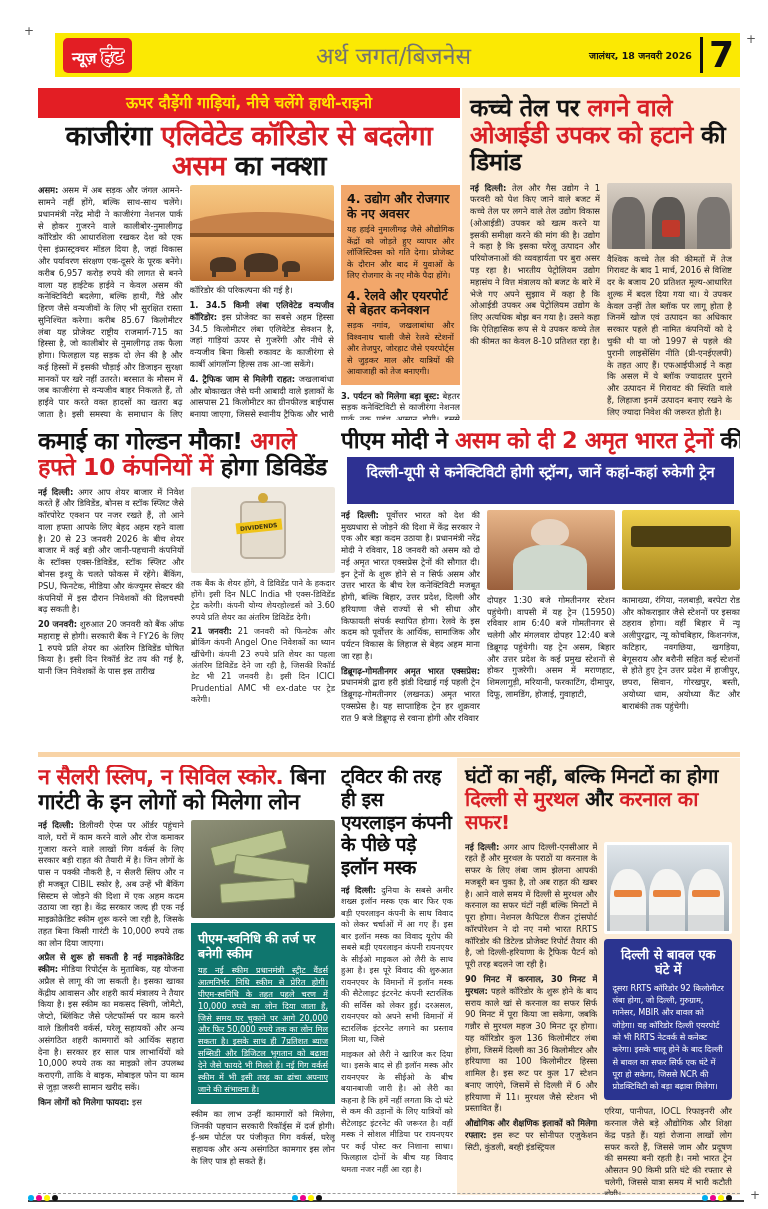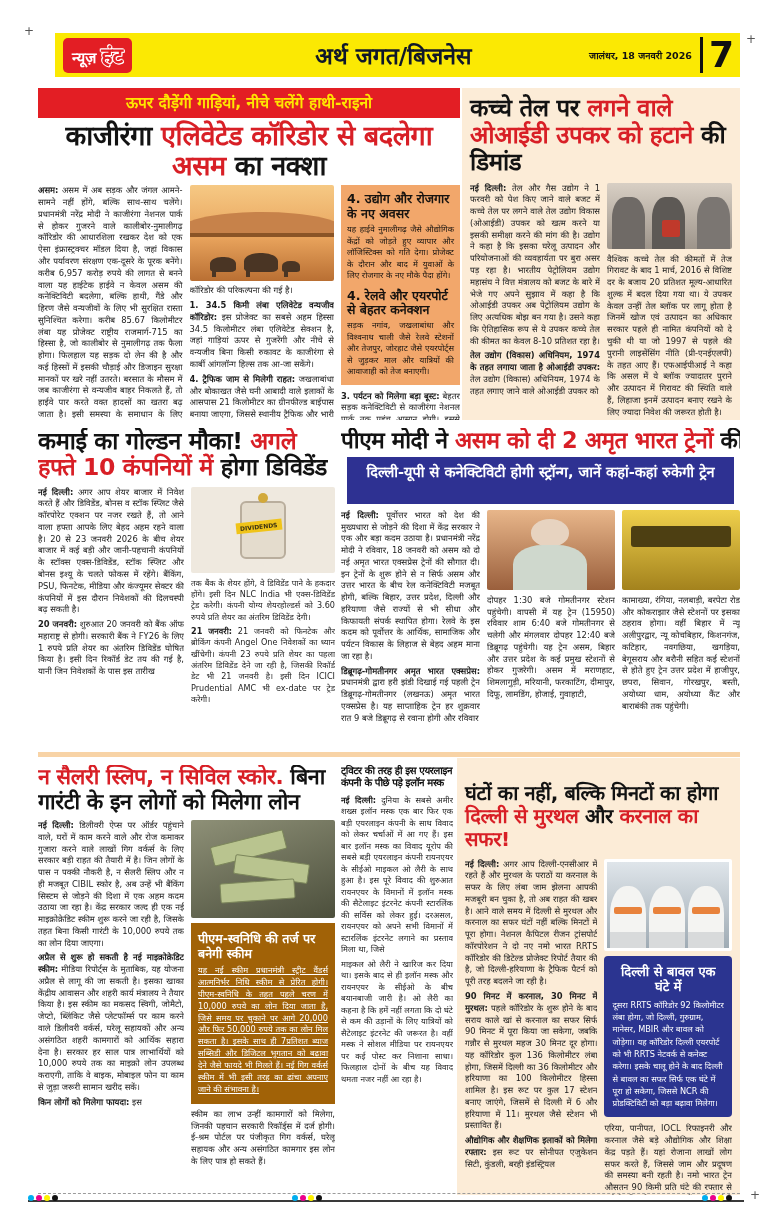--- a/index.html
+++ b/index.html
@@ -20,47 +20,47 @@
   .photo { width: 100%; border-radius: 2px; position: relative; overflow: hidden; }
 
   
   .masthead { position:absolute; left:55px; top:33px; width:685px; height:44px; background:#fbe903;
               display:flex; align-items:center; }
   .logo { margin-left:8px; background:#e31e24; border-radius:5px; padding:3px 9px 4px;
           display:flex; align-items:baseline; gap:5px; }
   .logo .l1 { color:#fff; font-weight:bold; font-size:15px; }
   .logo .l2 { color:#e31e24; font-weight:bold; font-size:21px;
               text-shadow:-1px 0 #fff,1px 0 #fff,0 -1px #fff,0 1px #fff,1px 1px #fff,-1px -1px #fff; }
-  .mast-title { position:absolute; left:0; right:8px; text-align:center; font-weight:bold; font-size:23px; color:#0f172a; }
+  .mast-title { position:absolute; left:0; right:8px; text-align:center; font-weight:normal; font-size:23px; color:#737373; }
   .mast-right { margin-left:auto; display:flex; align-items:center; height:100%; }
   .dateline { font-size:9.5px; font-weight:bold; color:#111; margin-right:8px; }
   .mast-sep { width:3px; height:36px; background:#111; margin-right:6px; }
   .pageno { font-size:36px; font-weight:bold; color:#111; margin-right:6px; line-height:1; }
 
   .cropmark { position:absolute; color:#555; font-size:12px; }
 
   
   .kicker { background:#e31e24; color:#ffe600; font-weight:bold; font-size:15.5px; text-align:center;
             padding:3px 0 5px; }
   .hl { font-weight:bold; line-height:1.1; letter-spacing:-0.4px; }
   .hlA { font-size:27px; text-align:center; margin-top:3px; }
   .hlB { font-size:24px; line-height:1.12; }
   .hlC { font-size:23.5px; line-height:1.12; }
   .hlD { font-size:22.5px; white-space:nowrap; }
   .hlE { font-size:21.5px; line-height:1.14; }
-  .hlF { font-size:10px; line-height:1.2; color:#111; }
+  .hlF { font-size:19px; line-height:1.2; color:#111; }
   .hlG { font-size:20px; line-height:1.16; }
 
   .peach { background:#fcecd7; }
   .obox { background:#f2a76b; padding:7px 6px; color:#171310; }
   .obox h3 { font-size:12.5px; line-height:1.15; margin:0 0 3px; font-weight:bold; }
   .obox p { font-size:8.2px; line-height:1.4; text-align:justify; margin:0 0 7px; }
   .subbar { background:#2e3192; color:#fff; font-weight:bold; font-size:14.5px; text-align:center;
             padding:4px 0 23px; margin:4px 6px 6px; }
-  .gbox { background:#a16207; color:#fff; padding:8px 7px; margin-top:5px; }
+  .gbox { background:#0f766e; color:#fff; padding:8px 7px; margin-top:5px; }
   .gbox h3 { font-size:12.5px; line-height:1.2; margin:0 0 4px; }
   .gbox p { font-size:8.2px; line-height:1.45; text-align:justify;text-decoration:underline; }
   .bbox { background:#2b3490; color:#fff; padding:8px 8px; border-radius:4px; margin-top:5px; }
   .bbox h3 { font-size:13px; line-height:1.2; margin:0 0 4px; text-align:center; }
   .bbox p { font-size:8.2px; line-height:1.5; }
   .divider-band { position:absolute; left:38px; top:752px; width:702px; height:5px; background:#f8d3a6; }
 
   
   .ph-corridor { height:96px; background:linear-gradient(180deg,#f6c984 0%,#e8a35c 55%,#b96f33 100%); }
   .ph-corridor .bridge { position:absolute; left:-8%; right:-8%; top:28%; height:22%;
@@ -147,21 +147,20 @@
         <p class="b" style="margin-top:6px"><b class="lead">3. पर्यटन को मिलेगा बड़ा बूस्ट:</b> <span>बेहतर सड़क कनेक्टिविटी से काजीरंगा नेशनल पार्क तक पहुंच आसान होगी। इससे देश-विदेश से आने वाले पर्यटकों की संख्या बढ़ेगी और स्थानीय अर्थव्यवस्था को मजबूती मिलेगी।</span></p>
       </div>
     </div>
   </div>
 
   <div class="art peach" style="left:462px;top:88px;width:278px;height:332px;padding:7px 8px">
     <h1 class="hl hlB"><span class="blk">कच्चे तेल पर </span><span class="red">लगने वाले ओआईडी उपकर को हटाने</span><span class="blk"> की डिमांड</span></h1>
     <div class="cols" style="margin-top:7px;height:248px">
       <div class="col" style="width:130px">
         <p class="b"><b class="lead">नई दिल्ली:</b> <span>तेल और गैस उद्योग ने 1 फरवरी को पेश किए जाने वाले बजट में कच्चे तेल पर लगने वाले तेल उद्योग विकास (ओआईडी) उपकर को खत्म करने या इसकी समीक्षा करने की मांग की है। उद्योग ने कहा है कि इसका घरेलू उत्पादन और परियोजनाओं की व्यवहार्यता पर बुरा असर पड़ रहा है। भारतीय पेट्रोलियम उद्योग महासंघ ने वित्त मंत्रालय को बजट के बारे में भेजे गए अपने सुझाव में कहा है कि ओआईडी उपकर अब पेट्रोलियम उद्योग के लिए अत्यधिक बोझ बन गया है। उसने कहा कि ऐतिहासिक रूप से ये उपकर कच्चे तेल की कीमत का केवल 8-10 प्रतिशत रहा है।</span></p>
-        <p class="b"><b class="lead">तेल उद्योग (विकास) अधिनियम, 1974 के तहत लगाया जाता है ओआईडी उपकर:</b> <span>तेल उद्योग (विकास) अधिनियम, 1974 के तहत लगाए जाने वाले ओआईडी उपकर को</span></p>
       </div>
       <div class="col" style="width:125px">
         <div class="photo ph-budget">
           <i class="p1" style="left:4%"></i>
           <i class="p2"></i>
           <i class="p3"></i>
           <i class="case"></i>
         </div>
         <p class="b" style="margin-top:5px"><span>वैश्विक कच्चे तेल की कीमतों में तेज गिरावट के बाद 1 मार्च, 2016 से विशिष्ट दर के बजाय 20 प्रतिशत मूल्य-आधारित शुल्क में बदल दिया गया था। ये उपकर केवल उन्हीं तेल ब्लॉक पर लागू होता है जिनमें खोज एवं उत्पादन का अधिकार सरकार पहले ही नामित कंपनियों को दे चुकी थी या जो 1997 से पहले की पुरानी लाइसेंसिंग नीति (प्री-एनईएलपी) के तहत आए हैं। एफआईपीआई ने कहा कि असल में ये ब्लॉक ज्यादातर पुराने और उत्पादन में गिरावट की स्थिति वाले हैं, लिहाजा इनमें उत्पादन बनाए रखने के लिए ज्यादा निवेश की जरूरत होती है।</span></p>
       </div>
@@ -238,21 +237,21 @@
   </div>
 
   <div class="art" style="left:341px;top:765px;width:112px;height:428px">
     <h1 class="hl hlF">ट्विटर की तरह ही इस एयरलाइन कंपनी के पीछे पड़े इलॉन मस्क</h1>
     <div style="margin-top:6px;height:368px;overflow:hidden">
       <p class="b" style="font-size:8.2px"><b class="lead">नई दिल्ली:</b> <span>दुनिया के सबसे अमीर शख्स इलॉन मस्क एक बार फिर एक बड़ी एयरलाइन कंपनी के साथ विवाद को लेकर चर्चाओं में आ गए हैं। इस बार इलॉन मस्क का विवाद यूरोप की सबसे बड़ी एयरलाइन कंपनी रायनएयर के सीईओ माइकल ओ लैरी के साथ हुआ है। इस पूरे विवाद की शुरुआत रायनएयर के विमानों में इलॉन मस्क की सैटेलाइट इंटरनेट कंपनी स्टारलिंक की सर्विस को लेकर हुई। दरअसल, रायनएयर को अपने सभी विमानों में स्टारलिंक इंटरनेट लगाने का प्रस्ताव मिला था, जिसे</span></p>
       <p class="b" style="font-size:8.2px"><span>माइकल ओ लैरी ने खारिज कर दिया था। इसके बाद से ही इलॉन मस्क और रायनएयर के सीईओ के बीच बयानबाजी जारी है। ओ लैरी का कहना है कि हमें नहीं लगता कि दो घंटे से कम की उड़ानों के लिए यात्रियों को सैटेलाइट इंटरनेट की जरूरत है। वहीं मस्क ने सोशल मीडिया पर रायनएयर पर कई पोस्ट कर निशाना साधा। फिलहाल दोनों के बीच यह विवाद थमता नजर नहीं आ रहा है।</span></p>
     </div>
   </div>
 
-  <div class="art peach" style="left:457px;top:758px;width:283px;height:437px;padding:24px 8px">
+  <div class="art peach" style="left:457px;top:758px;width:283px;height:437px;padding:7px 8px">
     <h1 class="hl hlG"><span class="blk">घंटों का नहीं, बल्कि मिनटों का होगा </span><span class="red">दिल्ली से मुरथल </span><span class="blk">और </span><span class="red">करनाल का सफर!</span></h1>
     <div class="cols" style="margin-top:7px;height:360px">
       <div class="col" style="width:133px">
         <p class="b"><b class="lead">नई दिल्ली:</b> <span>अगर आप दिल्ली-एनसीआर में रहते हैं और मुरथल के पराठों या करनाल के सफर के लिए लंबा जाम झेलना आपकी मजबूरी बन चुका है, तो अब राहत की खबर है। आने वाले समय में दिल्ली से मुरथल और करनाल का सफर घंटों नहीं बल्कि मिनटों में पूरा होगा। नेशनल कैपिटल रीजन ट्रांसपोर्ट कॉरपोरेशन ने दो नए नमो भारत RRTS कॉरिडोर की डिटेल्ड प्रोजेक्ट रिपोर्ट तैयार की है, जो दिल्ली-हरियाणा के ट्रैफिक पैटर्न को पूरी तरह बदलने जा रही है।</span></p>
         <p class="b"><b class="lead">90 मिनट में करनाल, 30 मिनट में मुरथल:</b> <span>पहले कॉरिडोर के शुरू होने के बाद सराय काले खां से करनाल का सफर सिर्फ 90 मिनट में पूरा किया जा सकेगा, जबकि गन्नौर से मुरथल महज 30 मिनट दूर होगा। यह कॉरिडोर कुल 136 किलोमीटर लंबा होगा, जिसमें दिल्ली का 36 किलोमीटर और हरियाणा का 100 किलोमीटर हिस्सा शामिल है। इस रूट पर कुल 17 स्टेशन बनाए जाएंगे, जिसमें से दिल्ली में 6 और हरियाणा में 11। मुरथल जैसे स्टेशन भी प्रस्तावित हैं।</span></p>
         <p class="b"><b class="lead">औद्योगिक और शैक्षणिक इलाकों को मिलेगा रफ्तार:</b> <span>इस रूट पर सोनीपत एजुकेशन सिटी, कुंडली, बरही इंडस्ट्रियल</span></p>
       </div>
       <div class="col" style="width:128px">
         <div class="photo ph-namo">
           <i class="nose" style="left:2%">

